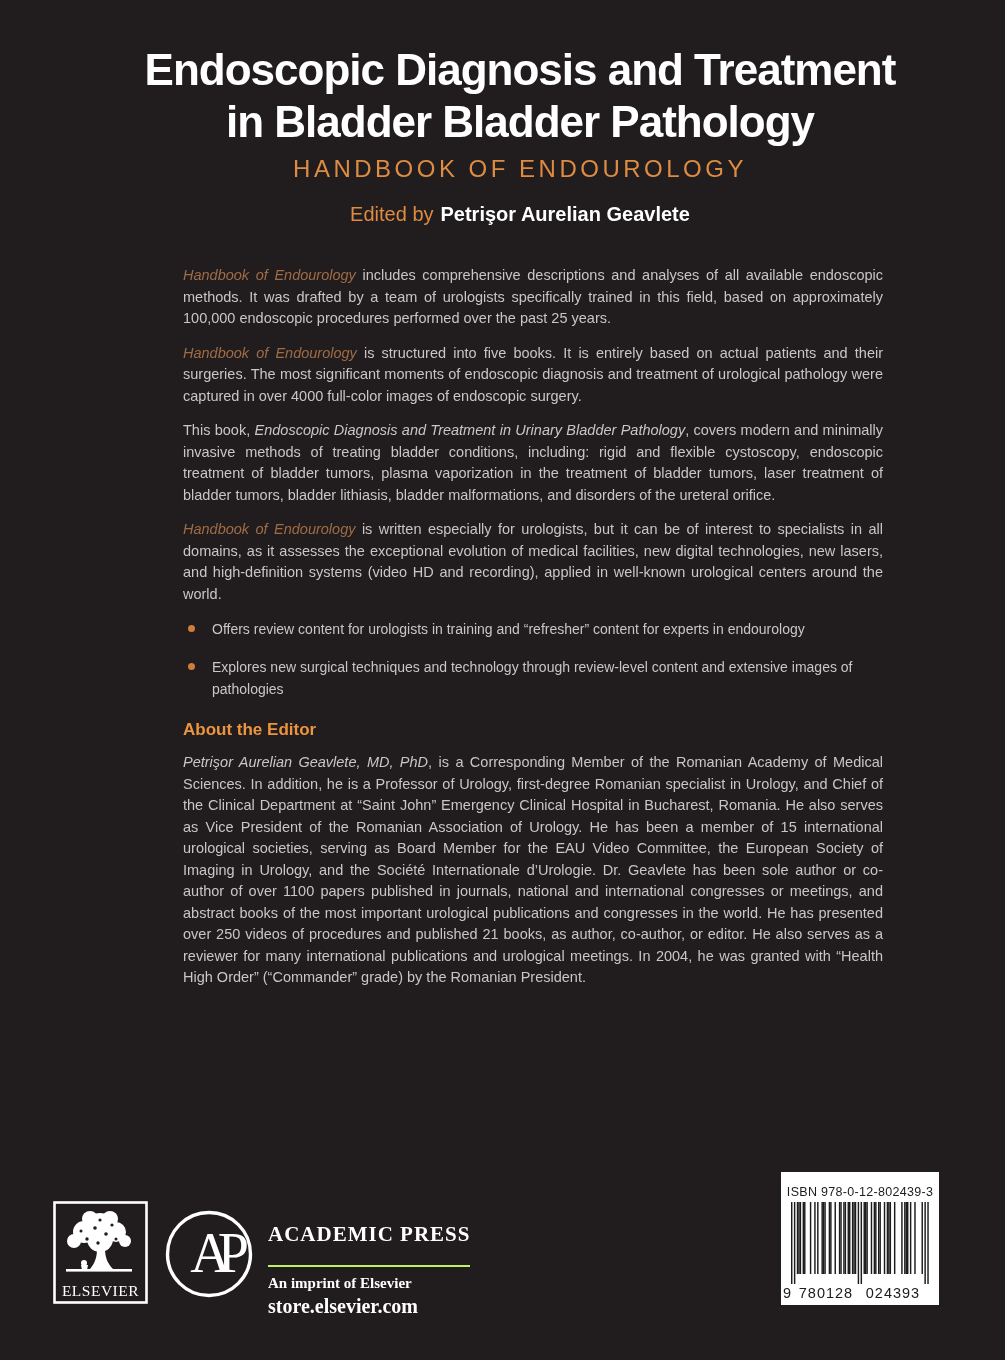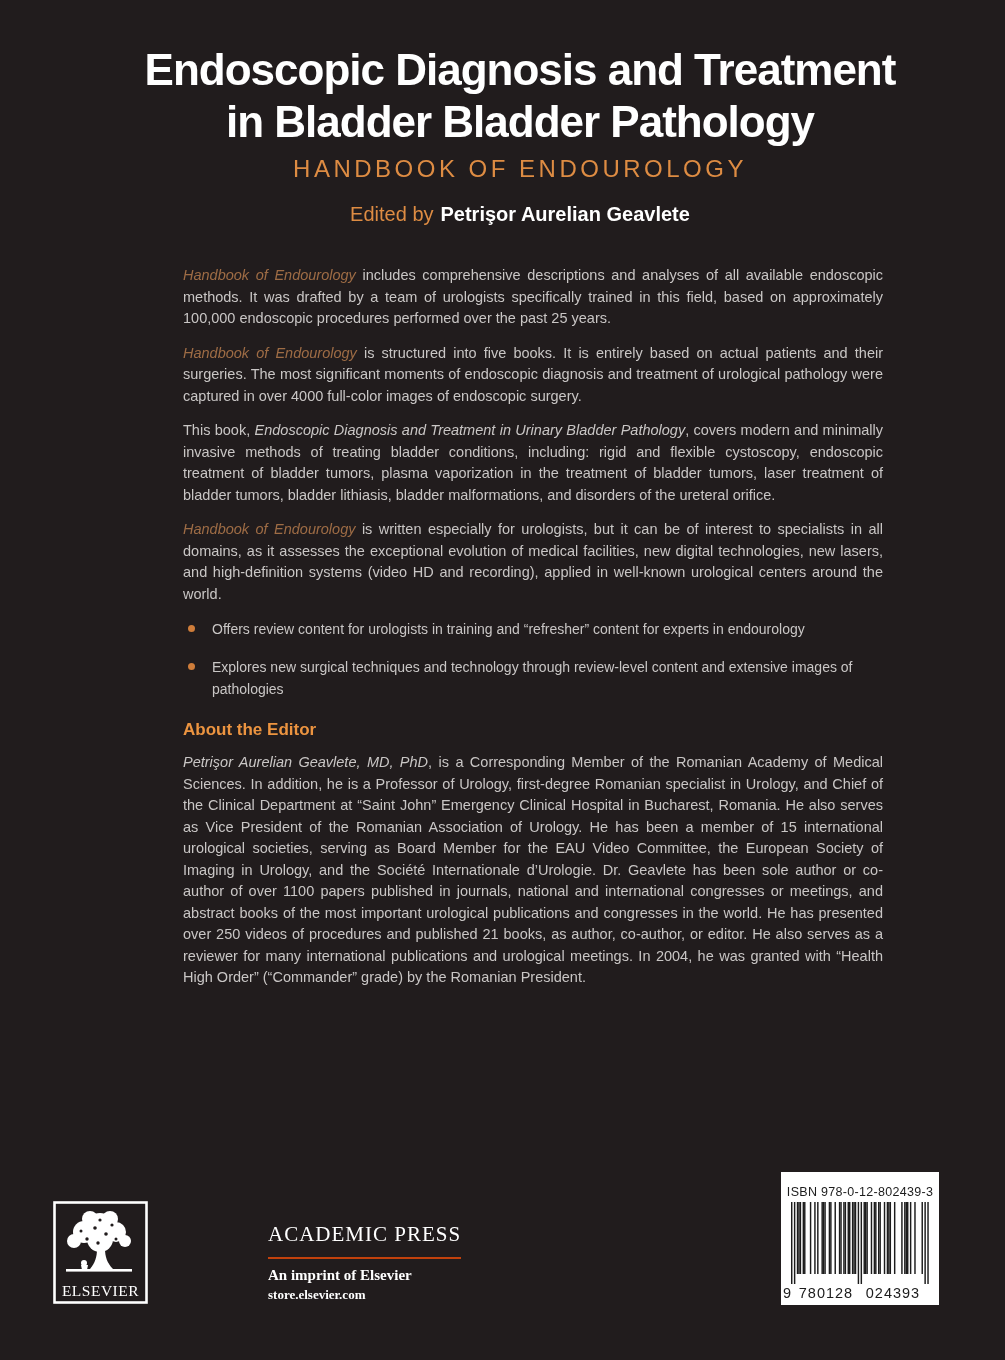--- a/index.html
+++ b/index.html
@@ -35,24 +35,24 @@
   .section-heading{margin:12px 0 14px 0;font-size:17px;line-height:20px;font-weight:bold;color:var(--heading-orange);}
   .about-heading{margin-top:20px;margin-bottom:12px;}
   .features{list-style:none;margin:0 -14px 0 0;padding:0;}
   .feature{position:relative;padding-left:29px;margin:0 0 16px 0;font-size:14px;line-height:22px;}
   .feature .dot{position:absolute;left:5px;top:7px;width:7px;height:7px;border-radius:50%;background:var(--bullet-orange);}
   
   .elsevier-logo{position:absolute;left:53px;top:1201px;width:95px;height:92px;}
   .ap-logo{position:absolute;left:164px;top:1209px;width:90px;height:90px;}
   .imprint{position:absolute;left:268px;top:1222px;color:#ffffff;
            font-family:"Liberation Serif","DejaVu Serif",serif;}
-  .imprint-name{display:inline-block;font-size:21px;font-weight:normal;letter-spacing:1px;
-                padding-bottom:10px;border-bottom:2px solid #c2410c;}
+  .imprint-name{display:inline-block;font-size:21px;font-weight:bold;letter-spacing:1px;
+                padding-bottom:18px;border-bottom:2px solid #bef264;}
   .imprint-tagline{margin-top:8px;font-size:15px;font-weight:bold;}
-  .store-url{margin-top:3px;font-size:13px;font-weight:bold;}
+  .store-url{margin-top:3px;font-size:20px;font-weight:bold;}
   
   .barcode-box{position:absolute;left:781px;top:1172px;width:158px;height:133px;background:var(--barcode-bg);}
   .isbn-label{text-align:center;padding-top:13px;font-size:12.5px;letter-spacing:0.3px;color:var(--barcode-text);
               font-family:"Liberation Sans","DejaVu Sans",sans-serif;}
   .barcode-svg{display:block;margin:3px auto 0;}
 </style>
 </head>
 <body>
 
 <div class="cover">
@@ -112,20 +112,26 @@
         <circle cx="34" cy="38" r="1.7"></circle>
         <circle cx="59" cy="24" r="1.6"></circle>
         <circle cx="45" cy="42" r="1.7"></circle>
         <circle cx="28" cy="30" r="1.5"></circle>
         <circle cx="63" cy="38" r="1.5"></circle>
       </g>
       <text x="47.5" y="95" text-anchor="middle" font-family="Liberation Serif, DejaVu Serif, serif" font-size="15.5" letter-spacing="0.5" fill="#ffffff">ELSEVIER</text>
     </svg>
   </div>
 
+  <div class="ap-logo">
+    <svg width="90" height="90" viewBox="0 0 90 90">
+      <circle cx="45" cy="45" r="41.5" fill="none" stroke="#ffffff" stroke-width="3.4"></circle>
+      <text x="49" y="63" text-anchor="middle" font-family="Liberation Serif, DejaVu Serif, serif" font-size="56" letter-spacing="-13" fill="#ffffff">AP</text>
+    </svg>
+  </div>
 
   <div class="imprint">
     <div class="imprint-name">ACADEMIC PRESS</div>
     <div class="imprint-tagline">An imprint of Elsevier</div>
     <div class="store-url">store.elsevier.com</div>
   </div>
 
   <div class="barcode-box">
     <div class="isbn-label">ISBN 978-0-12-802439-3</div>
     <svg class="barcode-svg" width="158" height="100" viewBox="0 0 158 100">

